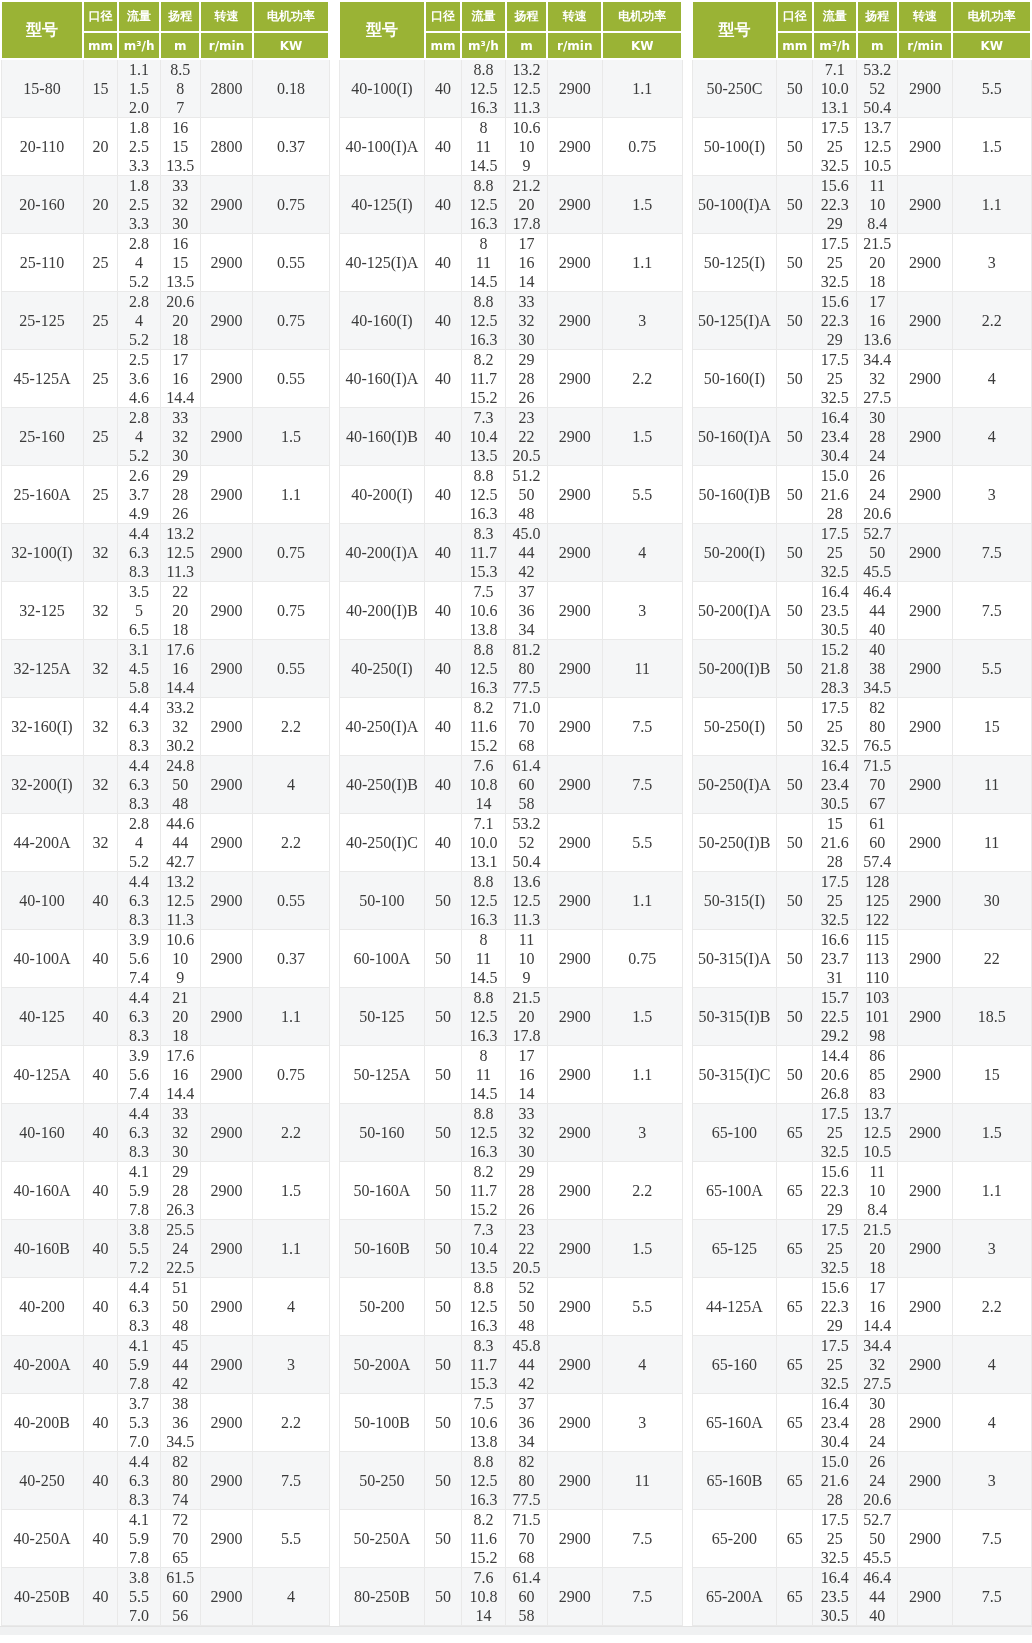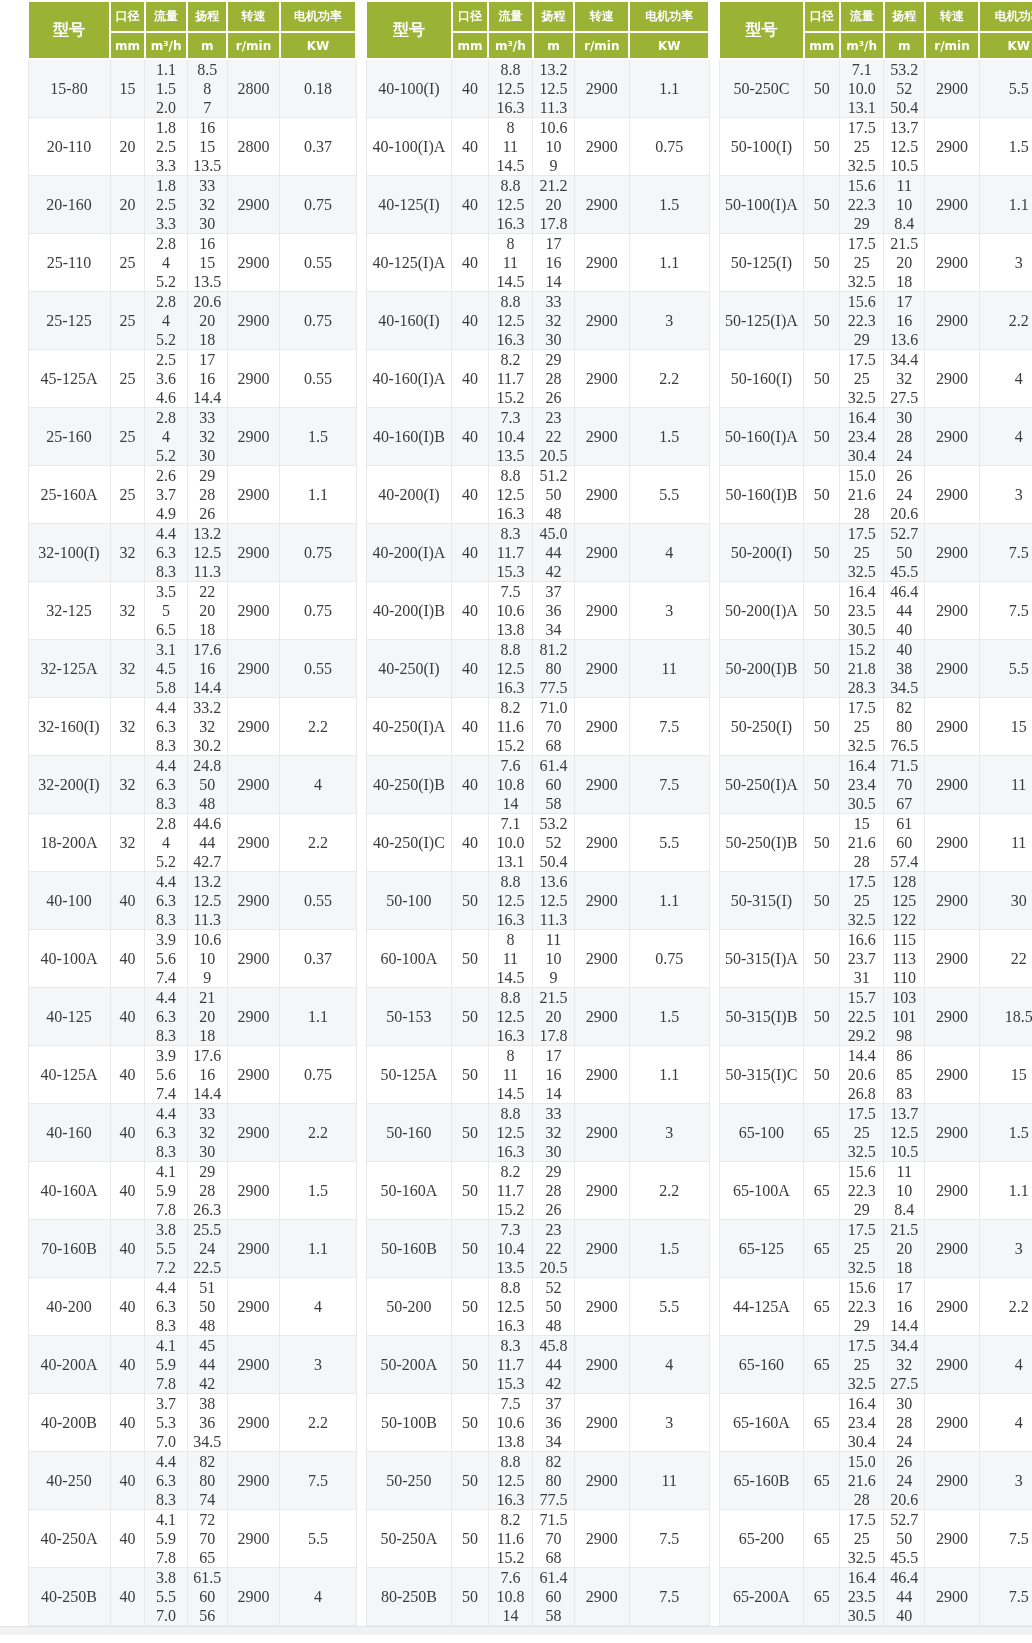--- a/index.html
+++ b/index.html
@@ -4,21 +4,21 @@
 <style>
   :root{
     --header-bg:#9ab335;
     --header-text:#ffffff;
     --border:#e9e9e9;
     --stripe:#f5f6f7;
     --body-text:#3b3b3b;
   }
   html,body{margin:0;padding:0;background:#ffffff;}
   body{width:1032px;font-family:"Liberation Sans",sans-serif;}
-  .tables{display:flex;align-items:flex-end;padding-left:27px;}
+  .tables{display:flex;align-items:flex-end;}
   table.spec{border-collapse:collapse;table-layout:fixed;color:var(--body-text);
     font-family:"Liberation Serif",serif;flex:0 0 auto;}
   table.spec.t1{width:330px;}
   table.spec.t2{width:345px;margin-left:8px;}
   table.spec.t3{width:341px;margin-left:8px;}
   .spec col.c-model{width:25%;}
   .spec col.c-dn{width:10.6%;}
   .spec col.c-flow{width:13%;}
   .spec col.c-head{width:12.1%;}
   .spec col.c-speed{width:16.1%;}
@@ -274,21 +274,21 @@
           </td>
           <td>
             <div>24.8</div>
             <div>50</div>
             <div>48</div>
           </td>
           <td>2900</td>
           <td>4</td>
         </tr>
         <tr>
-          <td>18-200A</td>
+          <td>44-200A</td>
           <td>32</td>
           <td>
             <div>2.8</div>
             <div>4</div>
             <div>5.2</div>
           </td>
           <td>
             <div>44.6</div>
             <div>44</div>
             <div>42.7</div>
@@ -386,21 +386,21 @@
           </td>
           <td>
             <div>29</div>
             <div>28</div>
             <div>26.3</div>
           </td>
           <td>2900</td>
           <td>1.5</td>
         </tr>
         <tr class="stripe">
-          <td>70-160B</td>
+          <td>40-160B</td>
           <td>40</td>
           <td>
             <div>3.8</div>
             <div>5.5</div>
             <div>7.2</div>
           </td>
           <td>
             <div>25.5</div>
             <div>24</div>
             <div>22.5</div>
@@ -784,21 +784,21 @@
           </td>
           <td>
             <div>11</div>
             <div>10</div>
             <div>9</div>
           </td>
           <td>2900</td>
           <td>0.75</td>
         </tr>
         <tr class="stripe">
-          <td>50-153</td>
+          <td>50-125</td>
           <td>50</td>
           <td>
             <div>8.8</div>
             <div>12.5</div>
             <div>16.3</div>
           </td>
           <td>
             <div>21.5</div>
             <div>20</div>
             <div>17.8</div>

